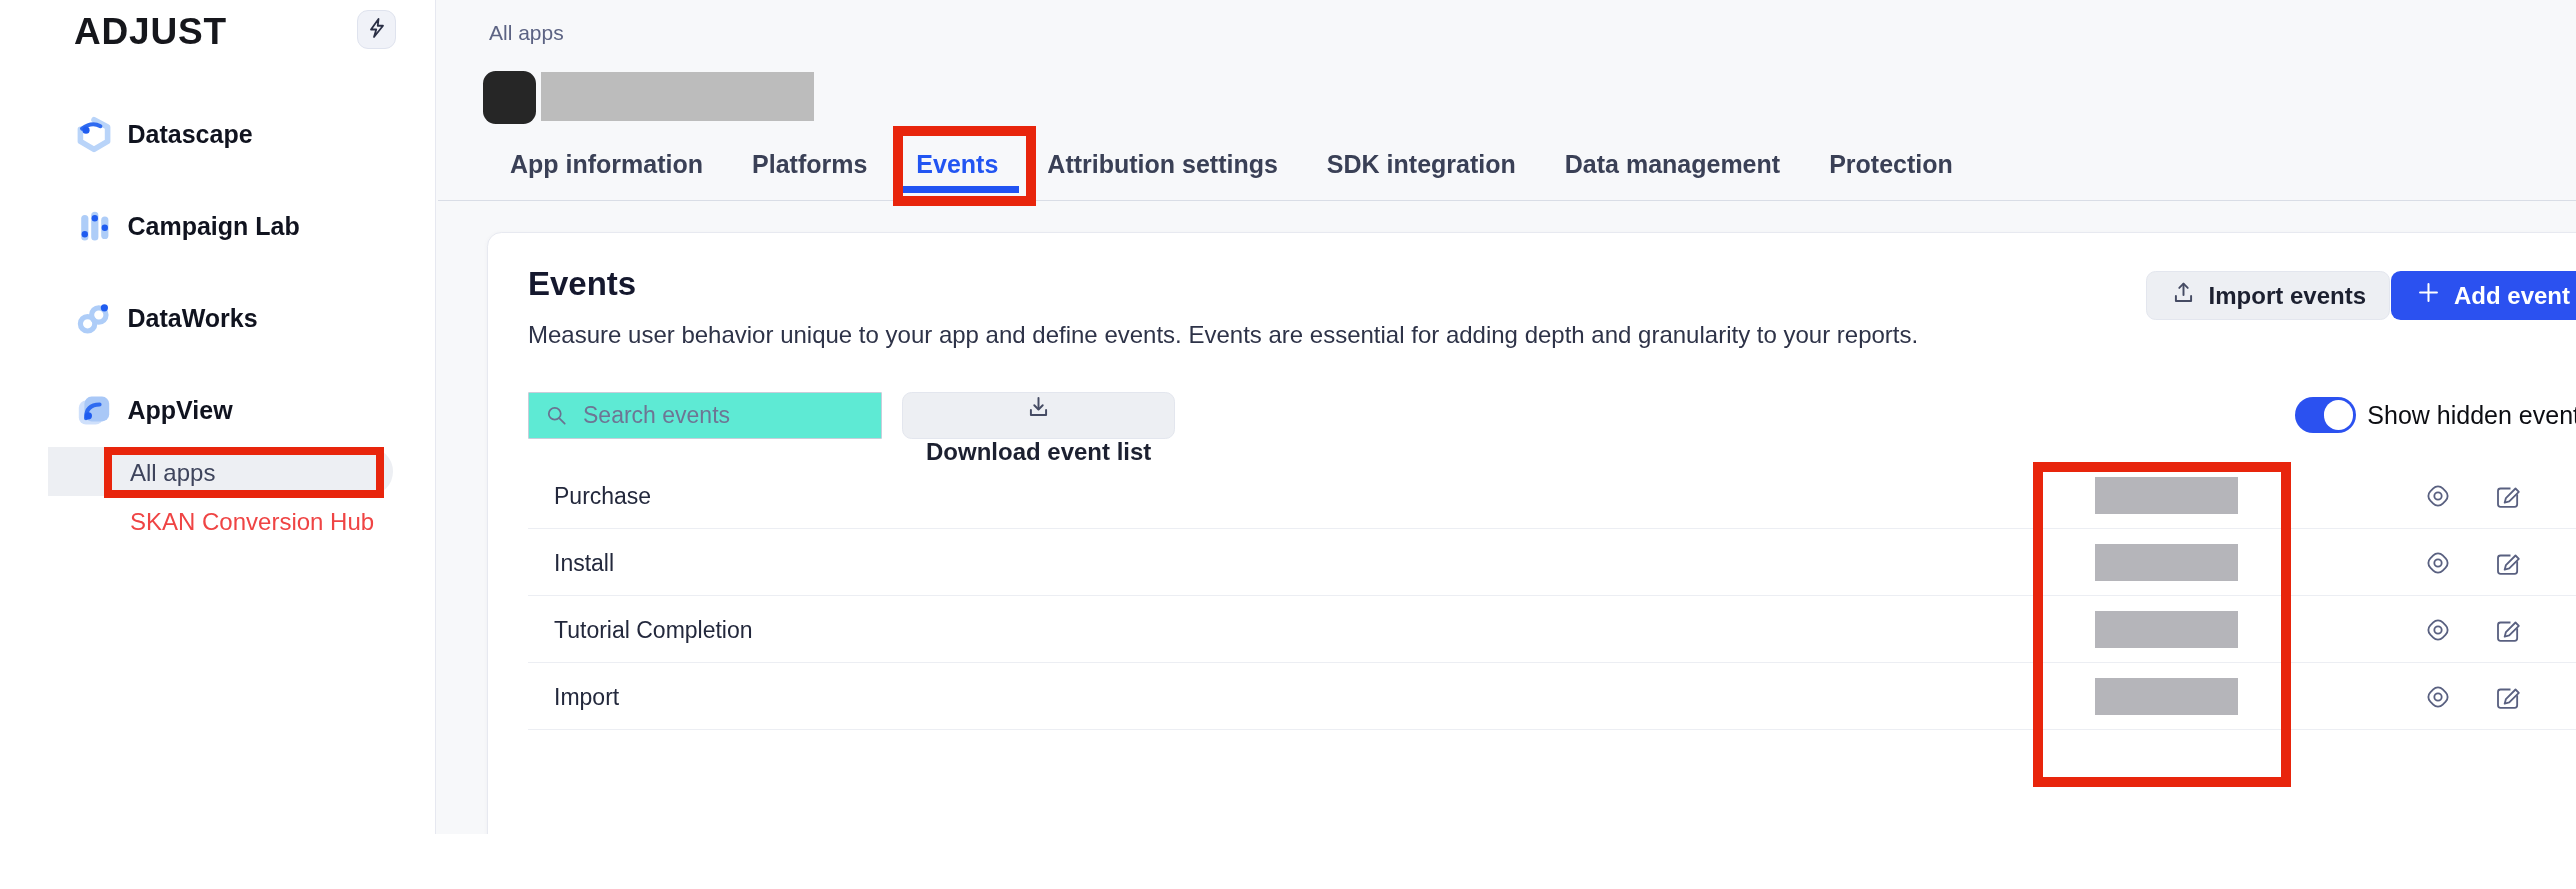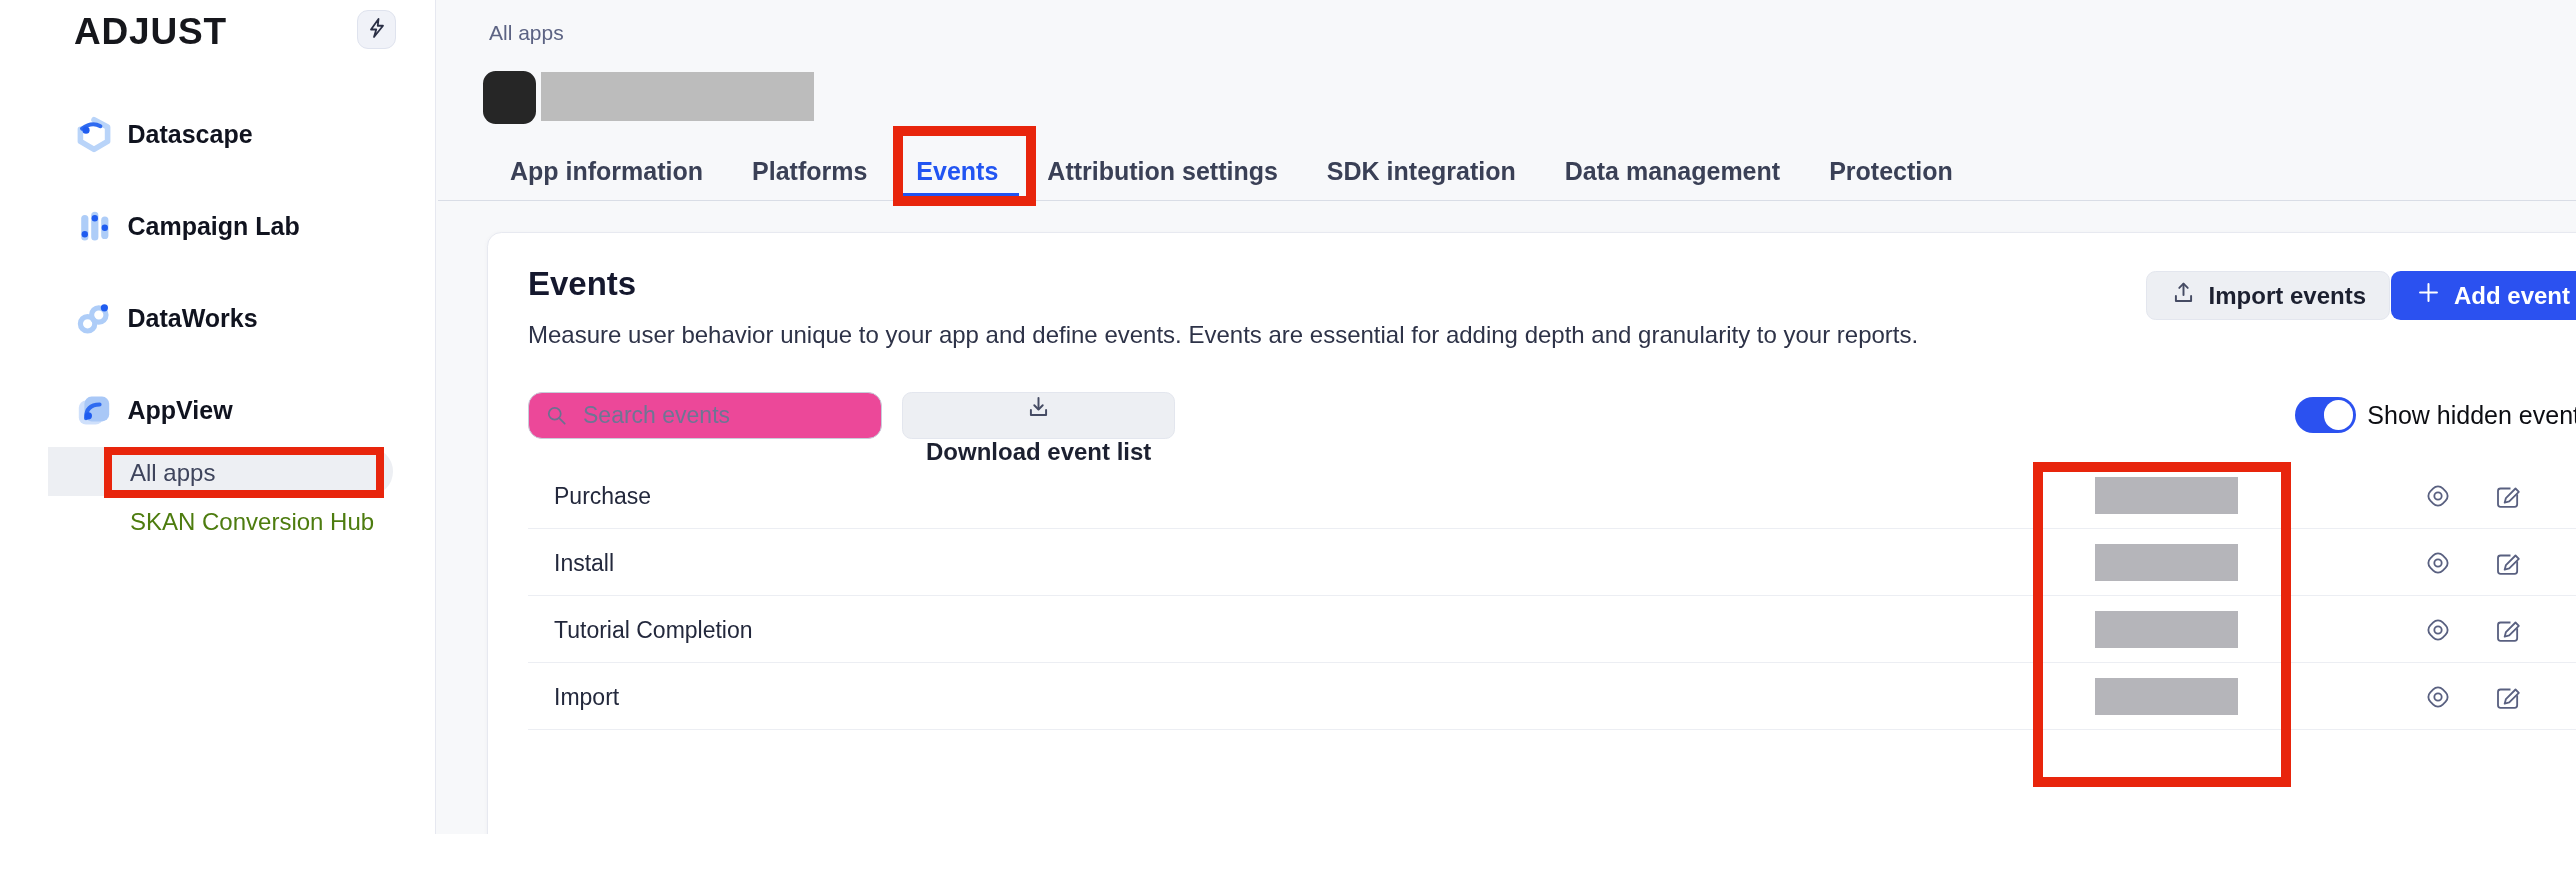--- a/index.html
+++ b/index.html
@@ -17,31 +17,31 @@
                display:flex; align-items:center; justify-content:center; cursor:pointer; }
   .nav-item { position:absolute; left:26px; display:flex; align-items:center; gap:13.5px;
               height:41px; cursor:pointer; }
   .nav-item .label { font-size:25px; font-weight:700; color:#10131f; }
   .nav-icon { width:40px; height:40px; flex:0 0 40px; }
 
   .pill { position:absolute; left:0; top:447px; width:345px; height:49px;
           background:#edeff3; border-radius:0 25px 25px 0; }
   .subitem { position:absolute; left:82px; font-size:24px; cursor:pointer; }
   .subitem.sel { top:459px; color:#3e445c; }
-  .subitem.plain { top:508px; color:#4d7c0f; }
+  .subitem.plain { top:508px; color:#ef4444; }
 
   
   .topstrip { position:absolute; left:390px; top:0; width:2186px; height:201px;
               background:#f7f8fa; border-bottom:1.6px solid #d9dde6; }
   .breadcrumb { position:absolute; left:51px; top:21px; font-size:21px; color:#5c6383; }
   .app-icon { position:absolute; left:45px; top:71px; width:53px; height:53px;
               background:#262626; border-radius:12.7px; }
   .app-name-bar { position:absolute; left:103px; top:72px; width:273px; height:49px;
                   background:#bcbcbc; }
-  .tabs { position:absolute; left:72px; top:143px; height:57px; display:flex; gap:49px;
+  .tabs { position:absolute; left:72px; top:136px; height:57px; display:flex; gap:49px;
           align-items:center; }
   .tab { position:relative; height:57px; display:flex; align-items:center;
          font-size:25px; font-weight:700; color:#3a4056; cursor:pointer; white-space:nowrap; }
   .tab.active { color:#2255f2; }
   .tab.active::after { content:""; position:absolute; left:-21px; right:-21px; bottom:0;
                        height:7.2px; background:#2153f2; }
 
   
   .card { position:absolute; left:439px; top:232px; width:2132px; height:685px;
           background:#ffffff; border:1.6px solid #e7e9f0; border-radius:14.3px;
@@ -52,22 +52,22 @@
                 white-space:nowrap; }
   .panel-actions { position:absolute; top:38px; right:24px; display:flex; gap:1px;padding-left:31px; }
   .btn { display:flex; align-items:center; gap:12px; height:49px; padding:0 23px;
          border-radius:9.6px; font-size:24px; font-weight:700; cursor:pointer;
          border:1.6px solid transparent; }
   .btn.ghost { background:#edeff3; border-color:#e3e6ee; color:#1c2030; }
   .btn.primary { background:#2b51f0; color:#ffffff; }
 
   .search-wrap { position:absolute; left:40px; top:159px; width:354px; height:47px; }
   .search-wrap svg { position:absolute; left:16px; top:11px; }
-  .search-input { width:100%; height:100%; border:1.6px solid #c8cdda; border-radius:14px;
-                  background:#ec4899; padding:0 16px 0 54px; font-size:23px; color:#30364e;
+  .search-input { width:100%; height:100%; border:1.6px solid #c8cdda; border-radius:1px;
+                  background:#5eead4; padding:0 16px 0 54px; font-size:23px; color:#30364e;
                   font-family:inherit; outline:none; }
   .search-input::placeholder { color:#6e7594; }
   .download-btn { position:absolute; left:414px; top:159px; height:47px;flex-direction:column; }
 
   .toggle-row { position:absolute; right:25.5px; top:164px; display:flex; align-items:center;
                 gap:11px; }
   .switch { position:relative; width:61px; height:36px; background:#2b51f0;
             border-radius:18.3px; cursor:pointer; }
   .switch .knob { position:absolute; right:3.2px; top:3.2px; width:29.5px; height:29.5px;
                   background:#fff; border-radius:50%; }

